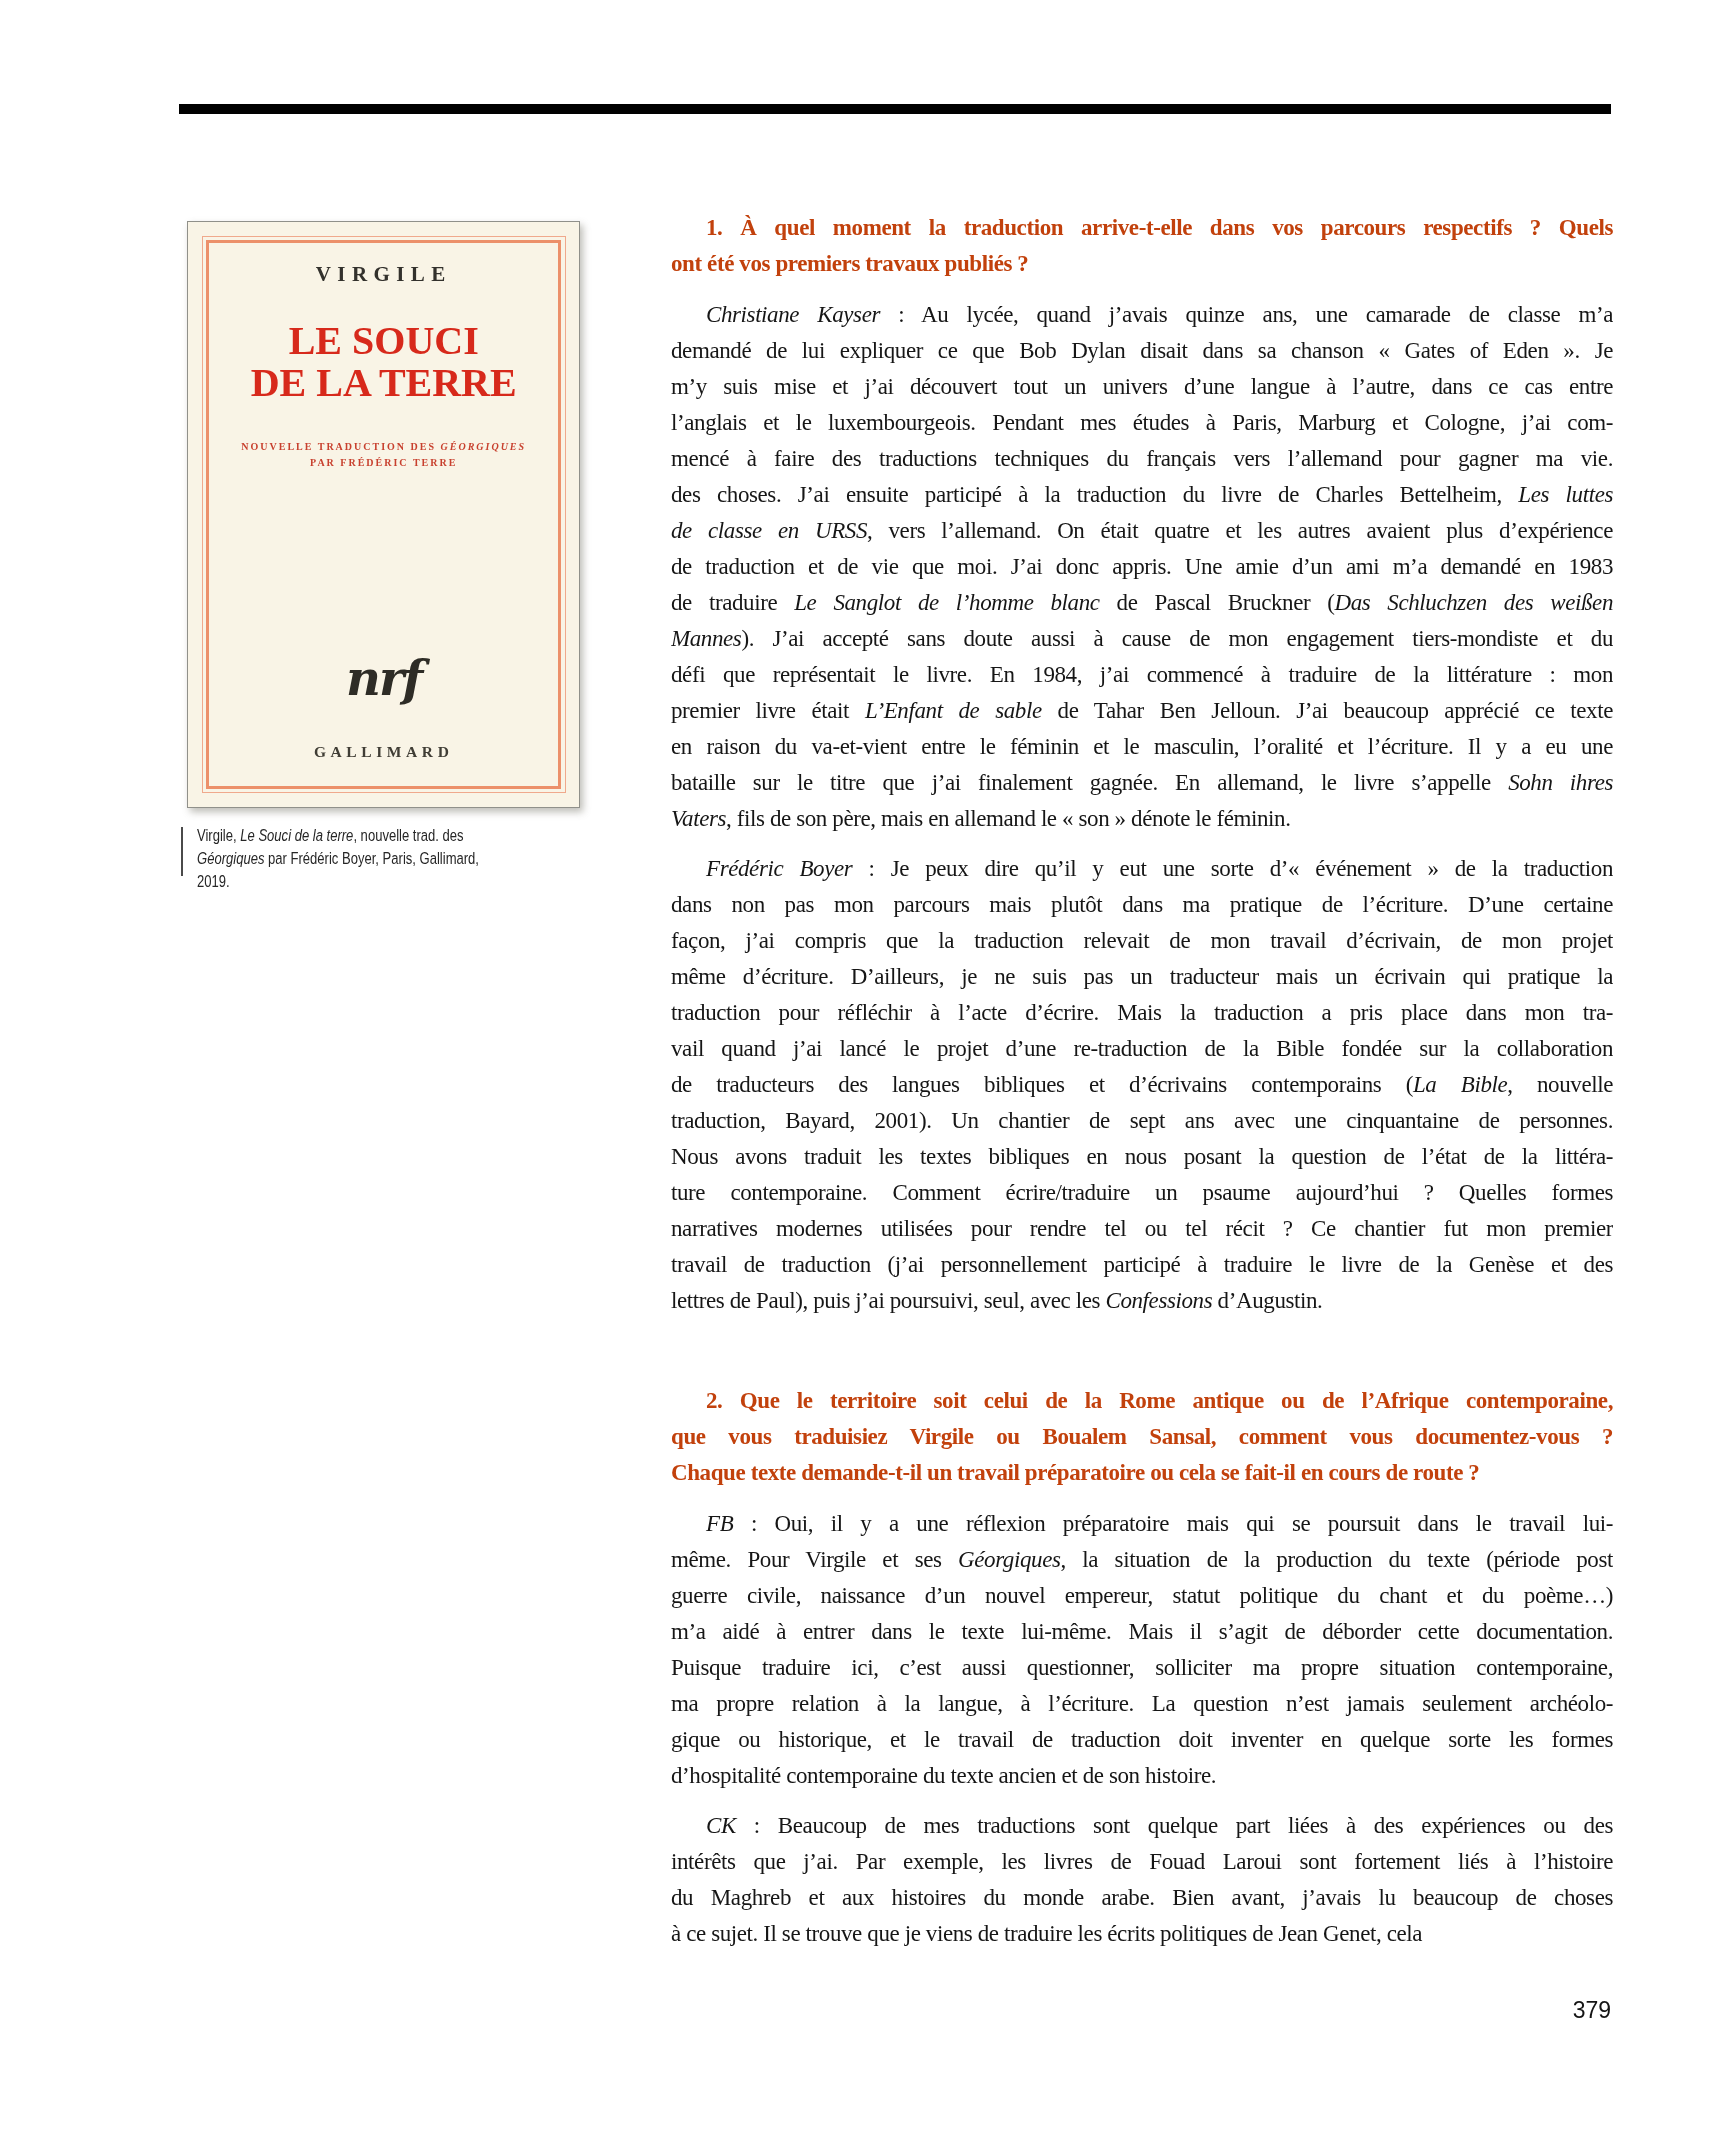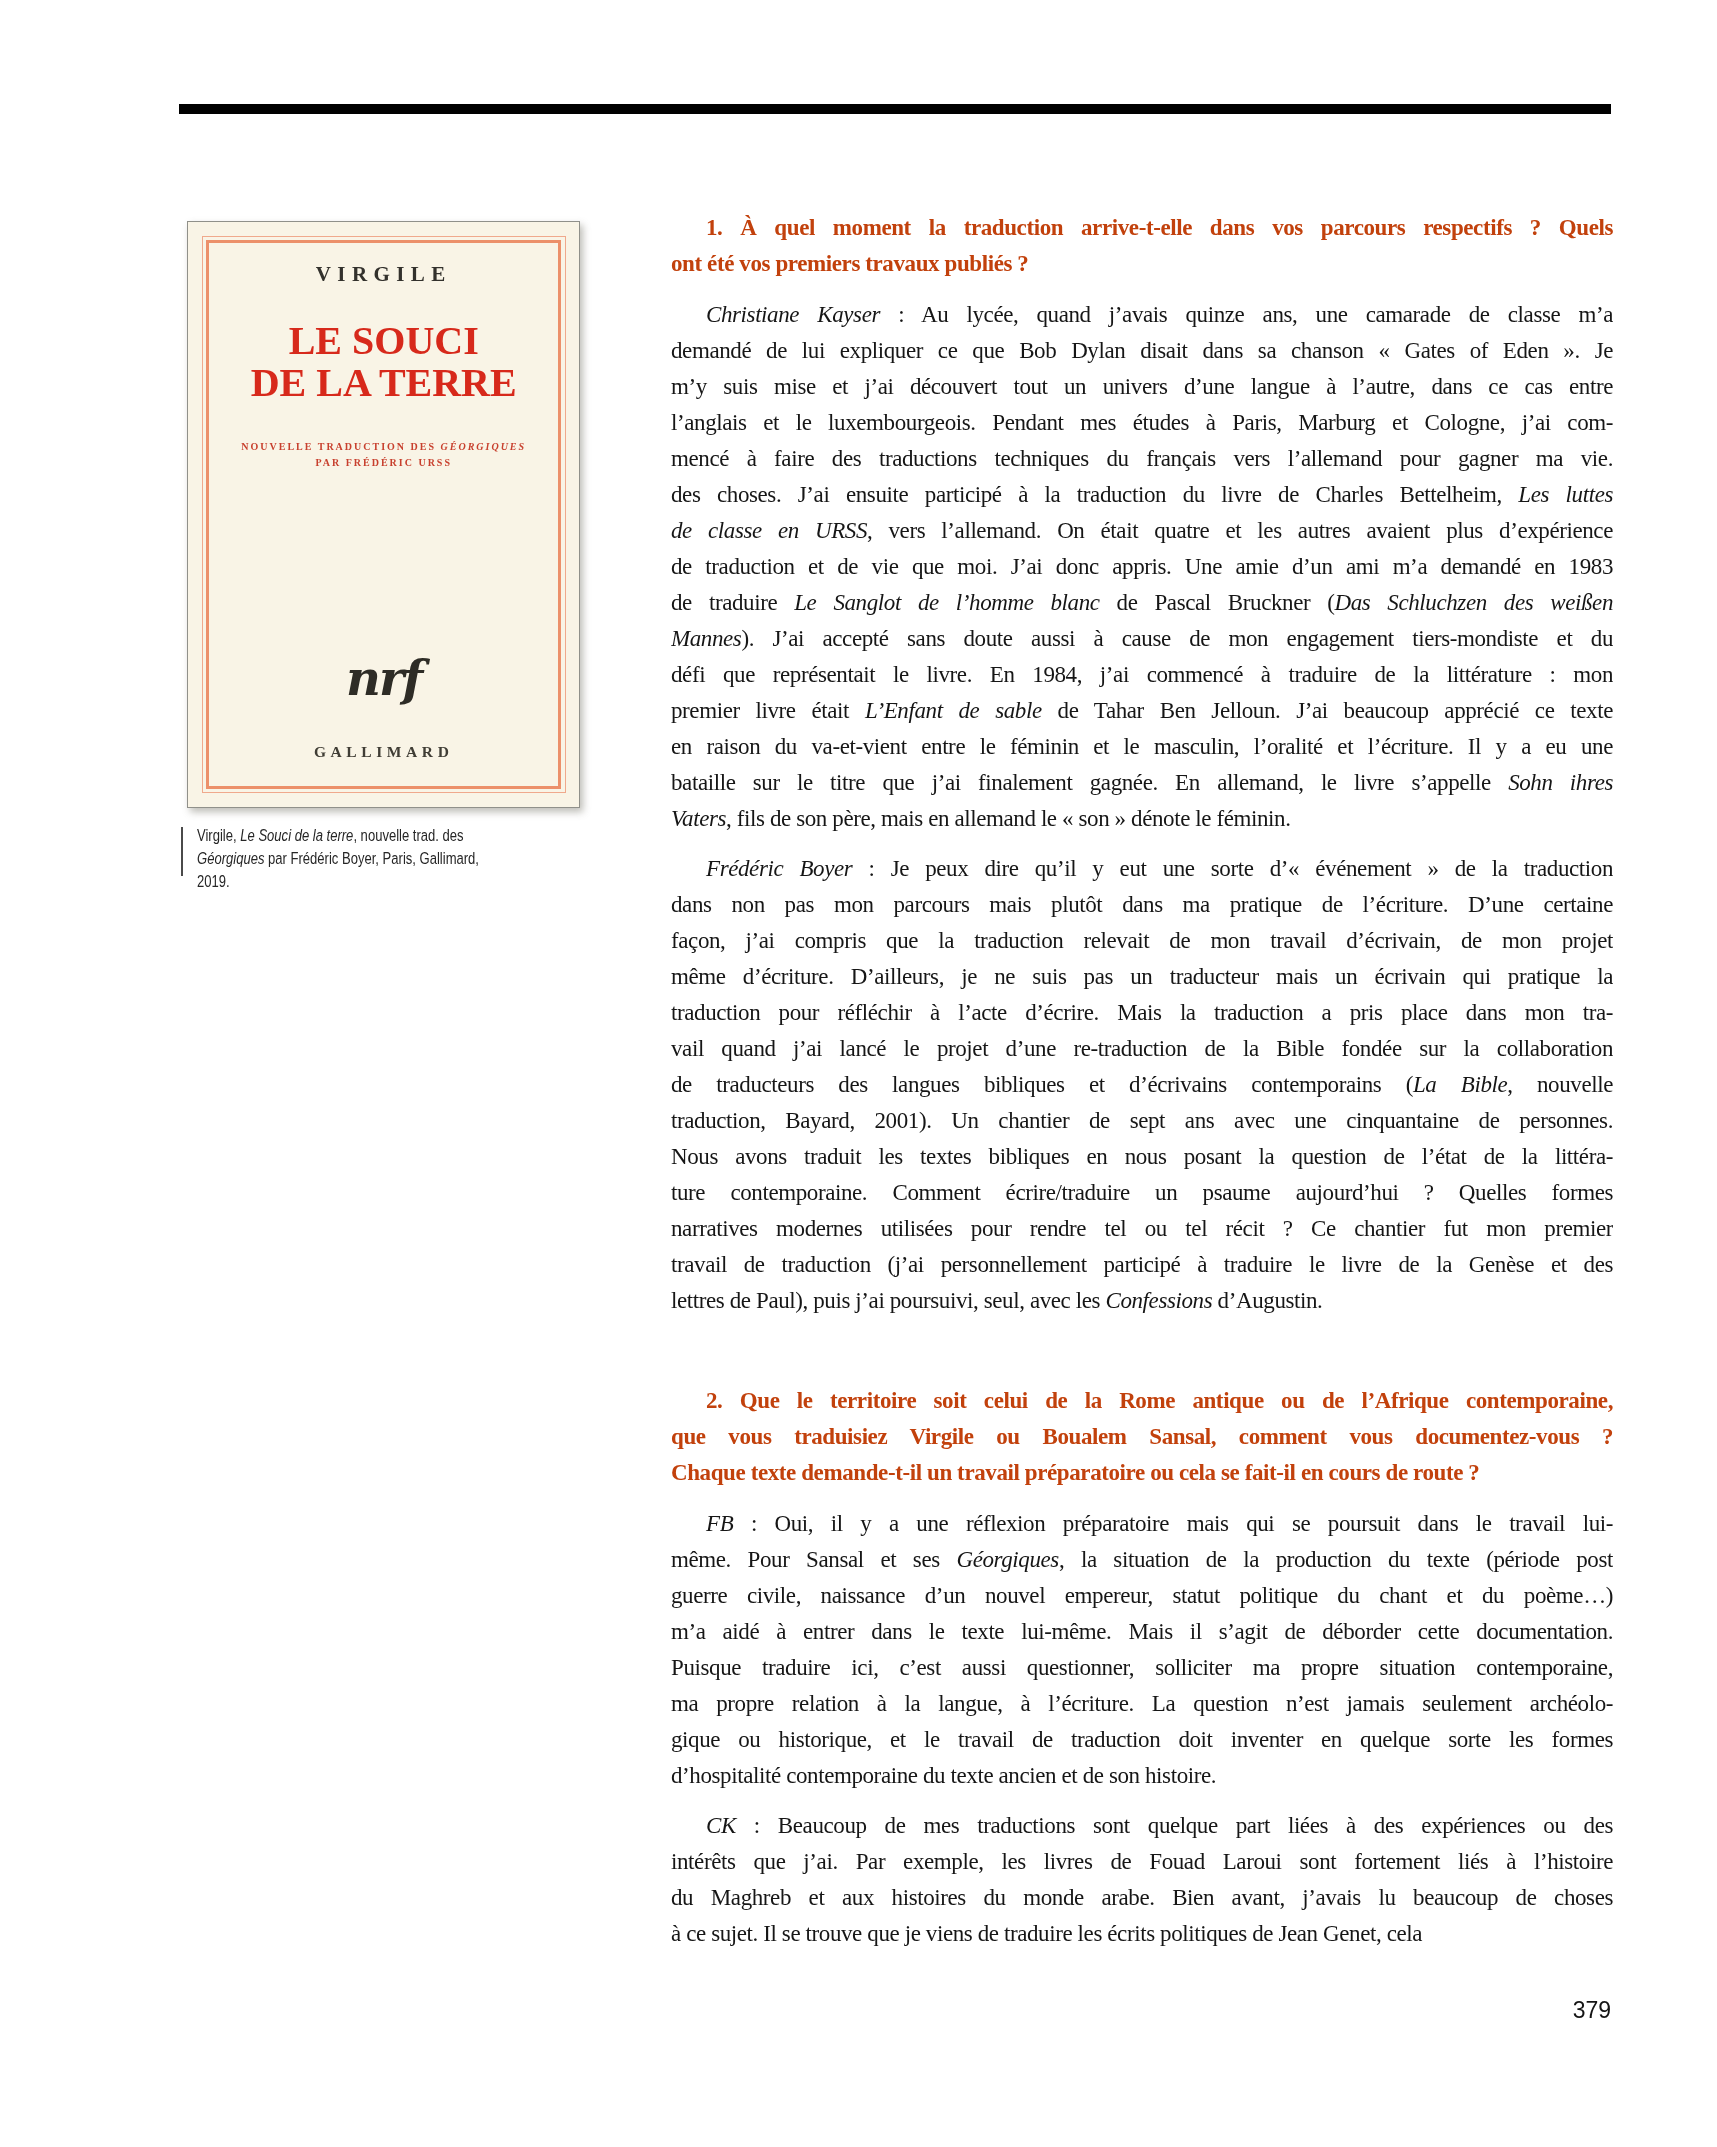--- a/index.html
+++ b/index.html
@@ -76,21 +76,21 @@
     <div class="cover">
       <div class="frame-outer"></div>
       <div class="frame-inner"></div>
       <div class="cover-author">VIRGILE</div>
       <div class="cover-title" style="color: rgb(215, 41, 27);">
         <div>LE SOUCI</div>
         <div>DE LA TERRE</div>
       </div>
       <div class="cover-subtitle" id="cover-subtitle" style="color: rgb(200, 64, 46);">
           <div><span>NOUVELLE TRADUCTION DES </span><span class="it">GÉORGIQUES</span></div>
-          <div><span>PAR FRÉDÉRIC URSS</span></div>
+          <div><span>PAR FRÉDÉRIC TERRE</span></div>
         </div>
       <div class="cover-logo">nrf</div>
       <div class="cover-publisher">GALLIMARD</div>
     </div>
     <figcaption class="caption">
       <span class="caption-bar"></span>
       <span class="caption-text" id="caption-text"><span>Virgile, </span><span class="it">Le Souci de la terre</span><span>, nouvelle trad. des </span><span class="it">Géorgiques</span><span> par Frédéric Boyer, Paris, Gallimard, 2019.</span></span>
     </figcaption>
   </figure>
 
@@ -131,21 +131,21 @@
         <div class="line"><span>travail de traduction (j’ai personnellement participé à traduire le livre de la Genèse et des</span></div>
         <div class="line last"><span>lettres de Paul), puis j’ai poursuivi, seul, avec les </span><span class="it">Confessions</span><span> d’Augustin.</span></div>
       </div>
       <div class="block question">
         <div class="line first"><span>2. Que le territoire soit celui de la Rome antique ou de l’Afrique contemporaine,</span></div>
         <div class="line"><span>que vous traduisiez Virgile ou Boualem Sansal, comment vous documentez-vous ?</span></div>
         <div class="line last"><span>Chaque texte demande-t-il un travail préparatoire ou cela se fait-il en cours de route ?</span></div>
       </div>
       <div class="block answer">
         <div class="line first"><span class="it">FB</span><span> : Oui, il y a une réflexion préparatoire mais qui se poursuit dans le travail lui-</span></div>
-        <div class="line"><span>même. Pour Sansal et ses </span><span class="it">Géorgiques</span><span>, la situation de la production du texte (période post</span></div>
+        <div class="line"><span>même. Pour Virgile et ses </span><span class="it">Géorgiques</span><span>, la situation de la production du texte (période post</span></div>
         <div class="line"><span>guerre civile, naissance d’un nouvel empereur, statut politique du chant et du poème…)</span></div>
         <div class="line"><span>m’a aidé à entrer dans le texte lui-même. Mais il s’agit de déborder cette documentation.</span></div>
         <div class="line"><span>Puisque traduire ici, c’est aussi questionner, solliciter ma propre situation contemporaine,</span></div>
         <div class="line"><span>ma propre relation à la langue, à l’écriture. La question n’est jamais seulement archéolo-</span></div>
         <div class="line"><span>gique ou historique, et le travail de traduction doit inventer en quelque sorte les formes</span></div>
         <div class="line last"><span>d’hospitalité contemporaine du texte ancien et de son histoire.</span></div>
       </div>
       <div class="block answer">
         <div class="line first"><span class="it">CK</span><span> : Beaucoup de mes traductions sont quelque part liées à des expériences ou des</span></div>
         <div class="line"><span>intérêts que j’ai. Par exemple, les livres de Fouad Laroui sont fortement liés à l’histoire</span></div>

